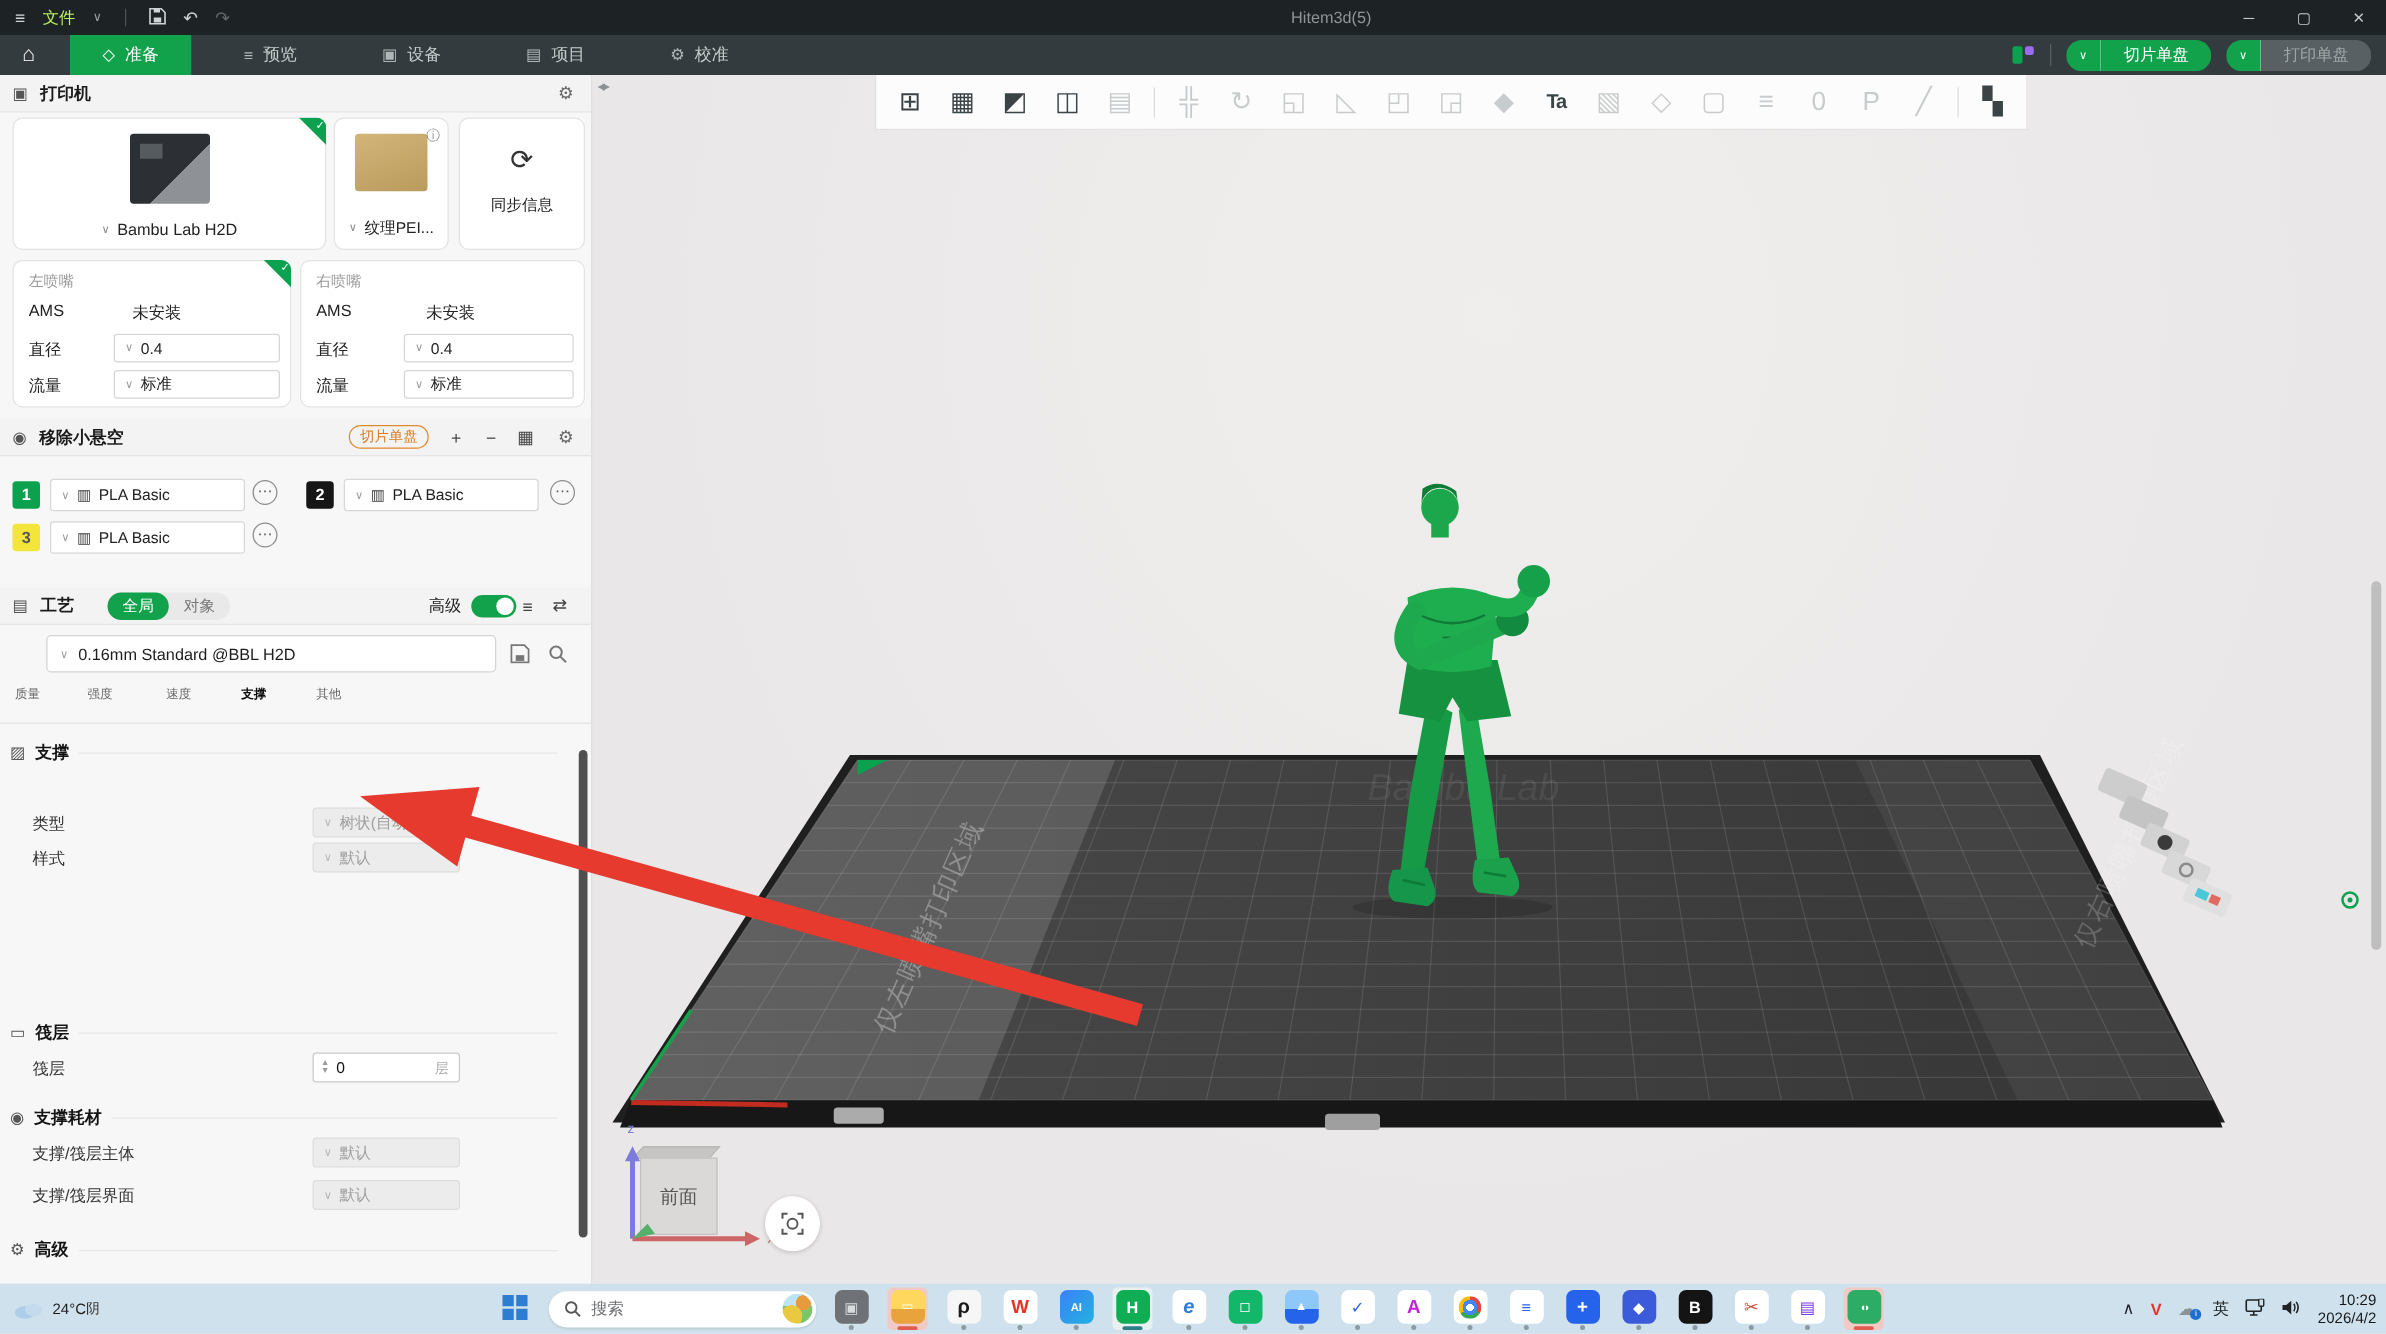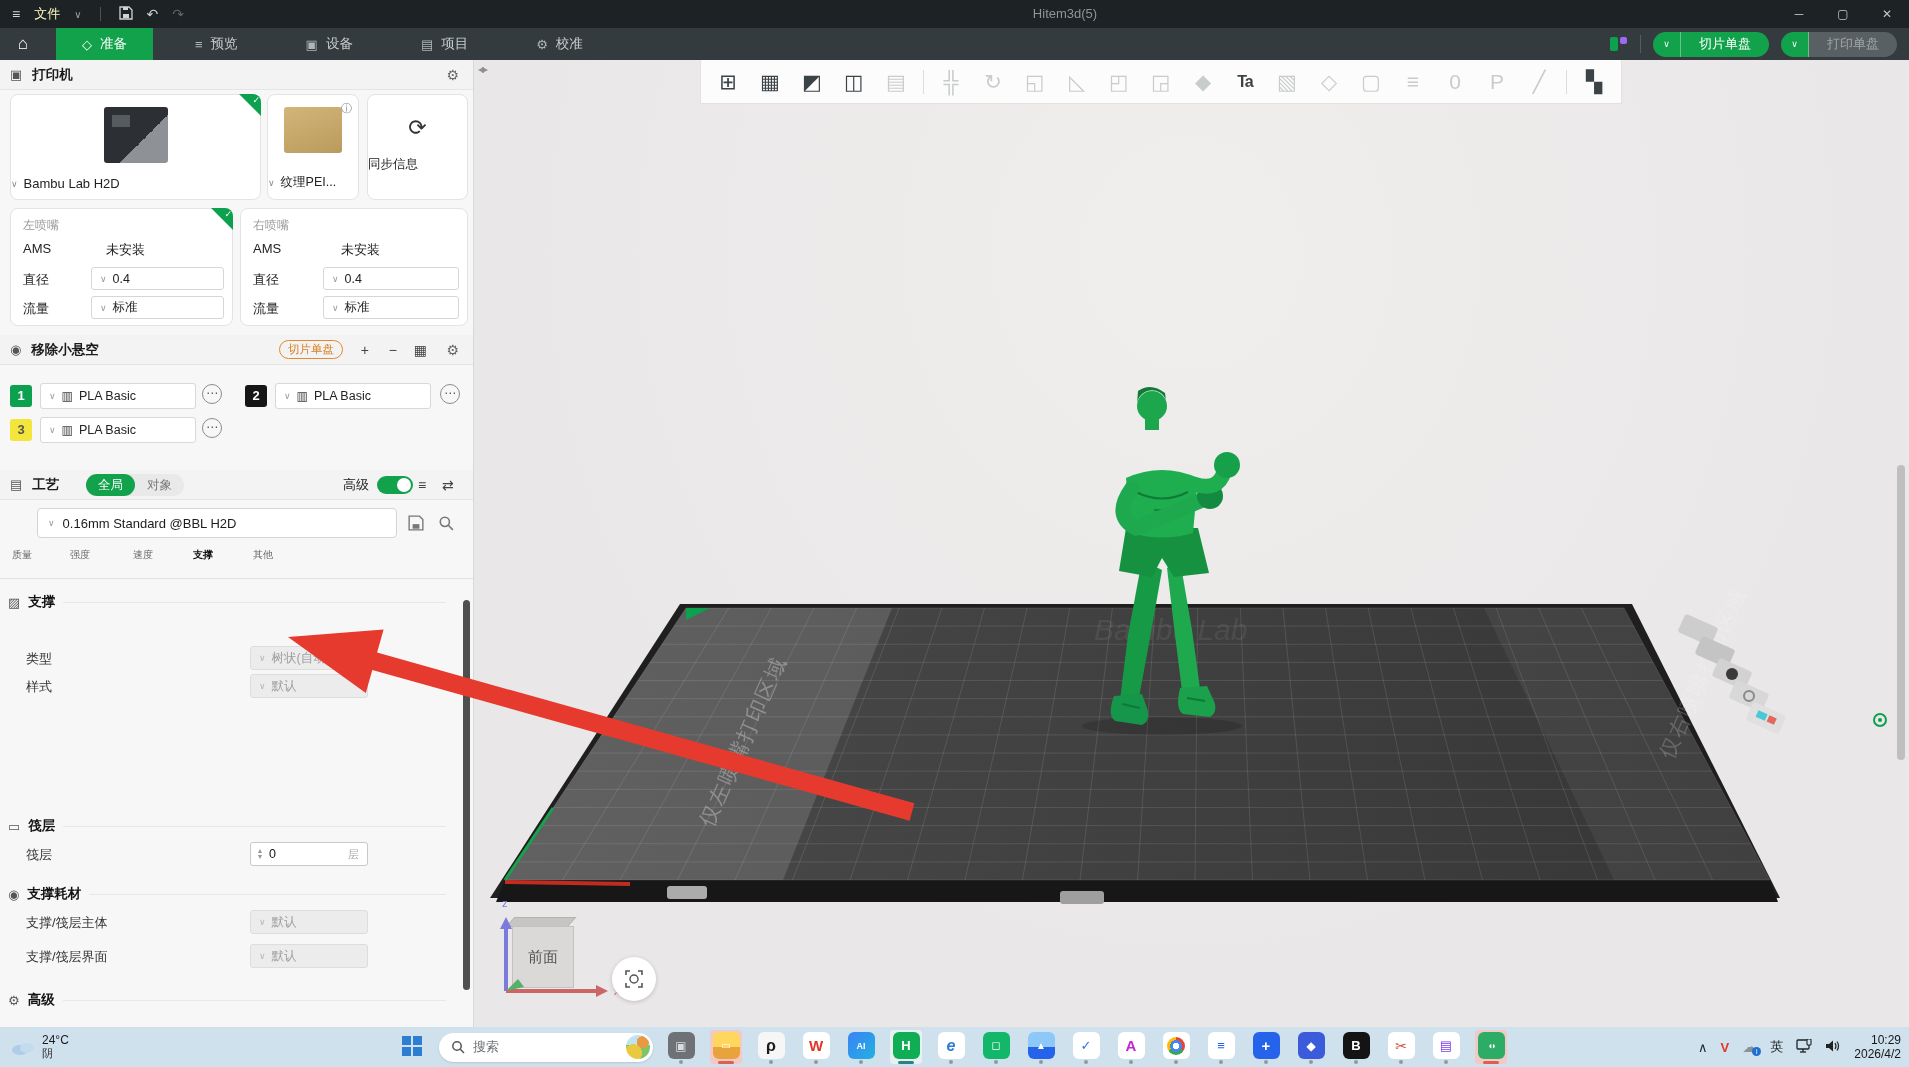--- a/index.html
+++ b/index.html
@@ -2,21 +2,21 @@
 <html><head>
 <meta charset="utf-8">
 <style>
 *{margin:0;padding:0;box-sizing:border-box}
 html,body{width:1909px;height:1067px;overflow:hidden}
 body{font-family:"Liberation Sans","DejaVu Sans",sans-serif;position:relative;background:#ebe9e9;font-size:13px;color:#222}
 
 #titlebar{position:absolute;left:0;top:0;width:1909px;height:28px;background:#1d2224;display:flex;align-items:center;color:#d8dcdd}
 #titlebar .grp{display:flex;align-items:center;gap:14px;padding-left:12px}
 #titlebar .ic{font-size:14px;color:#cfd4d5;cursor:default}
-#titlebar .menu-label{font-size:13px;color:#fef9c3}
+#titlebar .menu-label{font-size:13px;color:#bef264}
 #titlebar .chev{font-size:10px;color:#9aa2a4}
 #titlebar .vdiv{width:1px;height:14px;background:#4a5254;margin:0 4px}
 #titlebar .dis{color:#5f686b}
 #win-title{position:absolute;left:1065px;top:0;transform:translateX(-50%);line-height:28px;color:#8d9598;font-size:13px}
 #winbtns{position:absolute;right:0;top:0;height:28px;display:flex}
 #winbtns span{width:44px;text-align:center;line-height:28px;font-size:12px;color:#c3c9ca}
 
 #tabbar{position:absolute;left:0;top:28px;width:1909px;height:32px;background:#343b3e;display:flex;align-items:center}
 .home{width:46px;height:32px;display:flex;align-items:center;justify-content:center;color:#fff;font-size:17px}
 .maintab{height:32px;display:flex;align-items:center;gap:8px;padding:0 26px;color:#c7cdce;font-size:13.5px;margin-left:16px}
@@ -35,21 +35,21 @@
 .pill.print .seg-label{background:#596063;color:#9fa6a8}
 
 #panel{position:absolute;left:0;top:60px;width:474px;height:967px;background:#f7f7f7;border-right:1px solid #d8d8d8;overflow:hidden}
 .phead{position:absolute;left:0;width:100%;height:30px;background:#f3f3f3;border-bottom:1px solid #e5e5e5;display:flex;align-items:center}
 .phead .sic{margin-left:10px;font-size:13px;color:#555}
 .phead .ptitle{margin-left:10px;font-weight:bold;font-size:13.5px;color:#1b1b1b}
 .phead .gear{position:absolute;right:14px;color:#666;font-size:14px}
 .card{position:absolute;background:#fff;border:1px solid #e3e3e3;border-radius:8px}
 .corner{position:absolute;top:-1px;right:-1px;width:0;height:0;border-top:22px solid #0ca14e;border-left:22px solid transparent;border-top-right-radius:8px}
 .corner::after{content:"✓";position:absolute;top:-21px;right:1px;font-size:9px;color:#fff}
-.card-label{position:absolute;bottom:8px;width:100%;text-align:center;font-size:13px;color:#222;display:flex;gap:6px;align-items:center}
+.card-label{position:absolute;bottom:8px;width:100%;text-align:center;font-size:13px;color:#222;display:flex;justify-content:center;gap:6px;align-items:center}
 .card-label .chev{font-size:9px;color:#888}
 .printer-img{position:absolute;left:50%;top:12px;transform:translateX(-50%);width:64px;height:56px;background:linear-gradient(135deg,#2c2f33 60%,#8e9296 60%);border-radius:3px}
 .printer-img::after{content:"";position:absolute;left:8px;top:8px;width:18px;height:12px;background:#565b60}
 .plate-img{position:absolute;left:50%;top:12px;transform:translateX(-50%);width:58px;height:46px;background:linear-gradient(160deg,#d3b579,#b99b5e);border-radius:3px}
 .info-ic{position:absolute;right:6px;top:6px;font-size:11px;color:#8a8a8a}
 .sync-ic{position:absolute;left:50%;top:20px;transform:translateX(-50%);font-size:22px;color:#333}
 .nozzle-card .ntitle{position:absolute;left:12px;top:8px;font-size:12px;color:#9a9a9a}
 .nrow-label{position:absolute;left:12px;font-size:13px;color:#222}
 .nrow-val{position:absolute;font-size:13px;color:#222}
 .mini-dd{position:absolute;height:23px;background:#fff;border:1px solid #d6d6d6;border-radius:3px;display:flex;align-items:center;gap:6px;padding-left:8px;font-size:12.5px;color:#222}
@@ -97,21 +97,21 @@
 .tbtn.txt{font-size:16px;font-weight:bold;letter-spacing:-1px}
 .tdiv{width:1px;height:24px;background:#dcdcdc;margin:0 6px}
 #navcube{position:absolute;left:24px;top:845px;width:130px;height:100px}
 .cube-top{position:absolute;left:12px;top:12px;width:62px;height:10px;background:#c7c5c3;transform:skewX(-42deg);border:1px solid #b5b3b1}
 .cube-front{position:absolute;left:14px;top:21px;width:62px;height:62px;background:#dbd9d7;border:1px solid #c3c1bf;display:flex;align-items:center;justify-content:center;font-size:15px;color:#555}
 #vscroll{position:absolute;right:4px;top:405px;width:8px;height:295px;background:#bfbfbf;border-radius:4px}
 #zoomfit{position:absolute;left:138px;top:897px;width:44px;height:44px;border-radius:50%;background:#fff;box-shadow:0 1px 4px rgba(0,0,0,.18);display:flex;align-items:center;justify-content:center}
 
 #taskbar{position:absolute;left:0;top:1027px;width:1909px;height:40px;background:#cfe1ec;display:flex;align-items:center}
 #weather{display:flex;align-items:center;gap:6px;padding-left:10px;width:180px}
-#weather .wtxt{display:flex;flex-direction:column;line-height:13px}
+#weather .wtxt{display:flex;flex-direction:row;line-height:13px}
 #weather .t{font-size:12px;color:#1c1c1c}
 #weather .c{font-size:11px;color:#333}
 #startbtn{margin-left:221px}
 #searchbox{margin-left:16px;width:214px;height:29px;background:#fff;border-radius:15px;display:flex;align-items:center;padding:0 3px 0 12px;box-shadow:0 1px 2px rgba(0,0,0,.12)}
 #searchbox .stxt{color:#6b6f73;font-size:13px;margin-left:8px;flex:1}
 #searchbox .thumb{width:24px;height:24px;border-radius:50%;background:radial-gradient(circle at 30% 75%,#e8c93f 0 35%,transparent 36%),radial-gradient(circle at 70% 30%,#e89a3f 0 25%,transparent 26%),linear-gradient(180deg,#bfe3f2 40%,#7ec46a 41%)}
 #apps{display:flex;gap:13px;margin-left:12px}
 .tk-app{position:relative;width:32px;height:34px;display:flex;justify-content:center;border-radius:4px}
 .tk-app .tile{width:27px;height:27px;margin-top:2px;border-radius:6px;display:flex;align-items:center;justify-content:center;font-size:14px;font-weight:bold}
 .tk-app .dot{position:absolute;bottom:0px;left:50%;transform:translateX(-50%);width:4px;height:4px;border-radius:2px;background:#8e9aa1}

